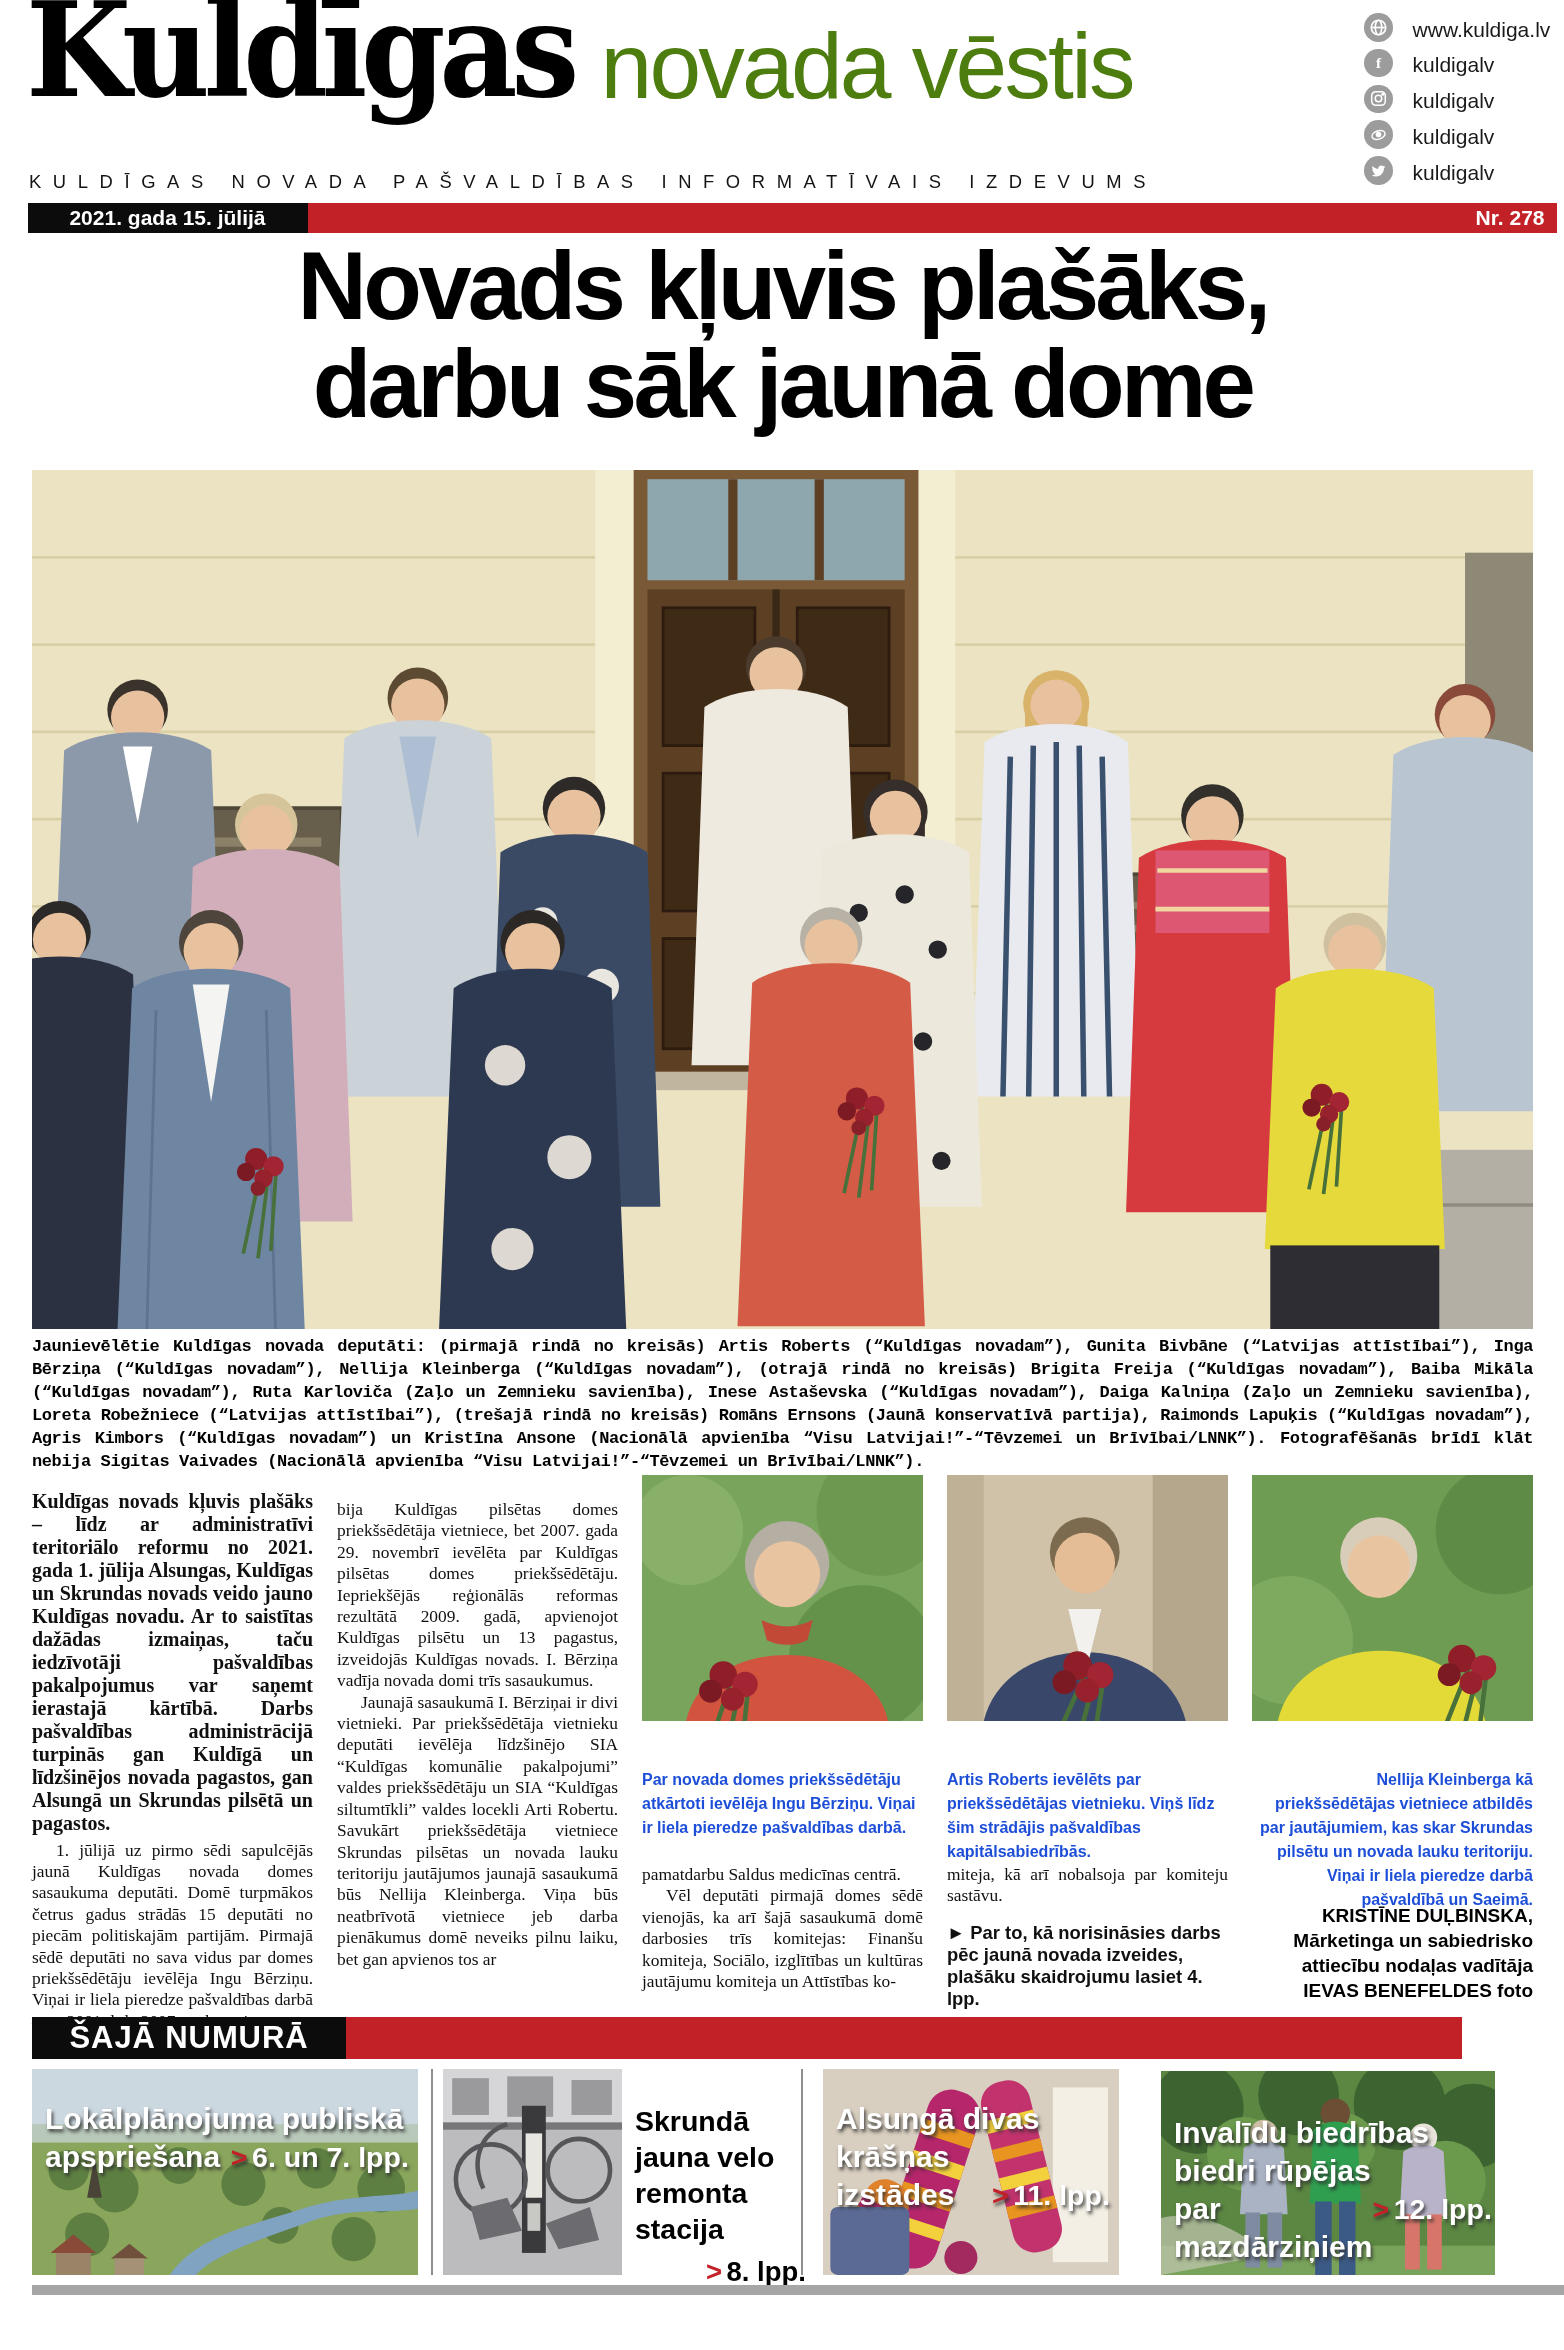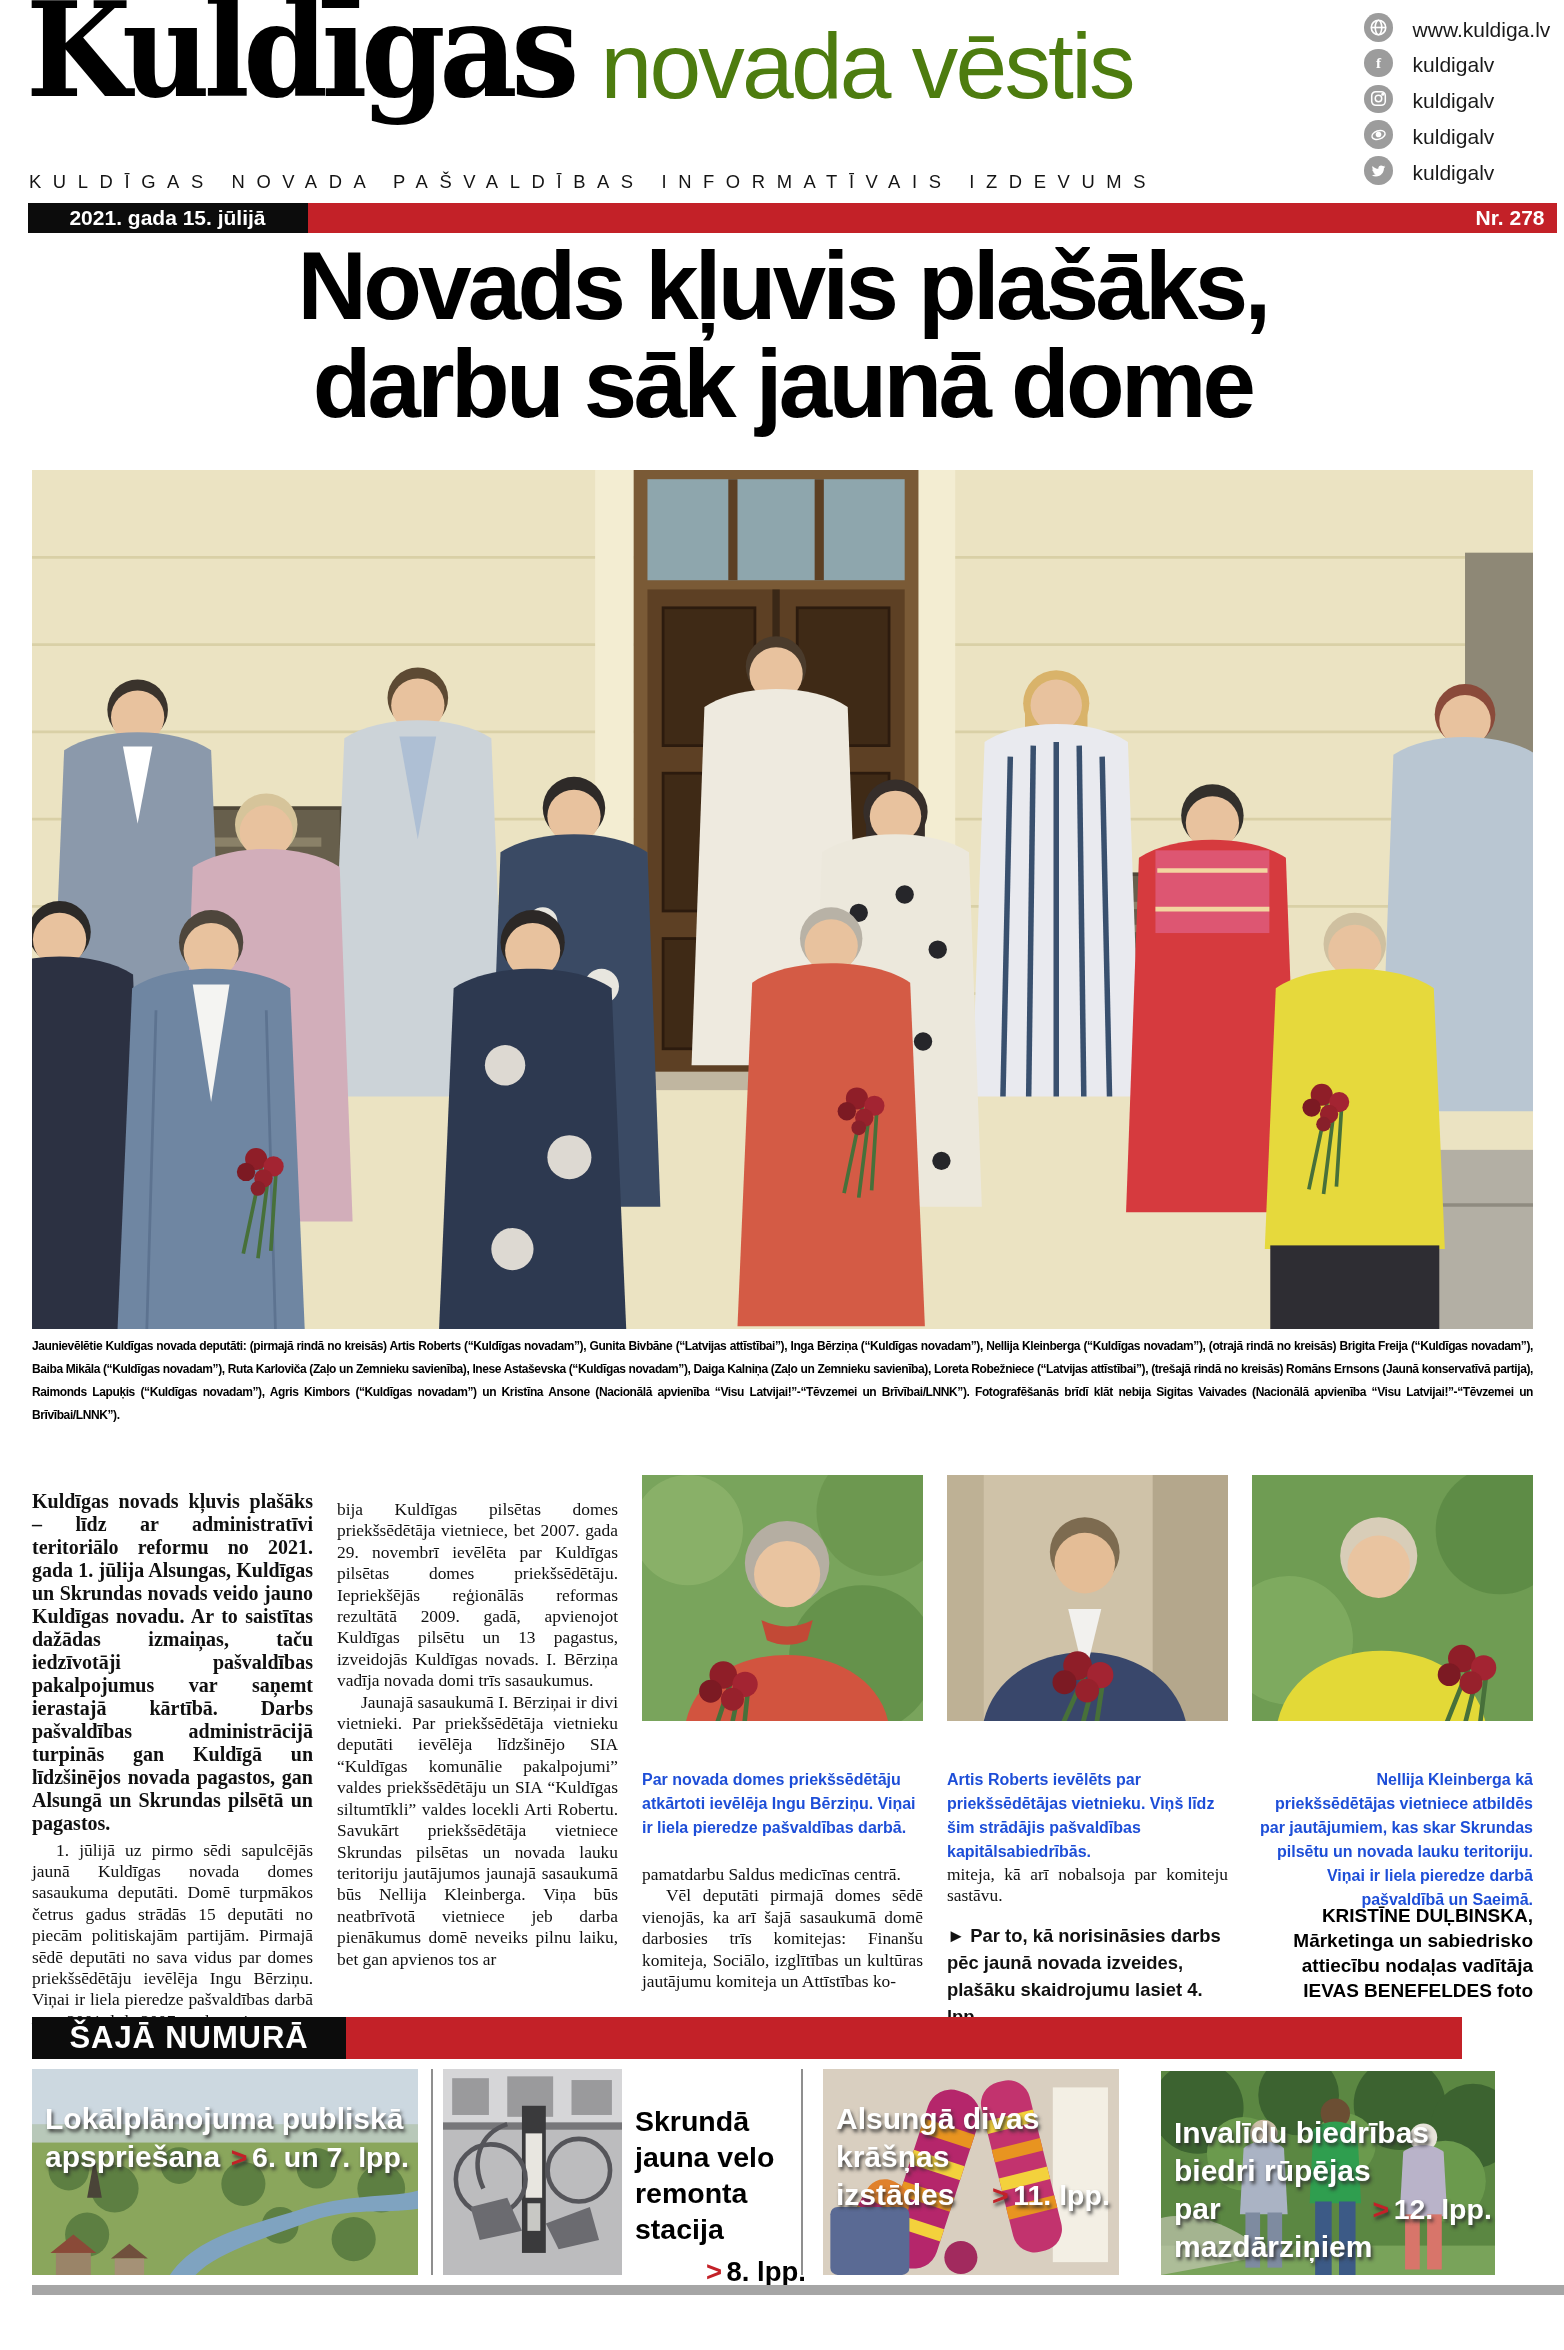--- a/index.html
+++ b/index.html
@@ -21,33 +21,33 @@
   .date-black{width:280px;background:#0c0c0c;color:#fff;font-weight:700;font-size:21px;
               display:flex;align-items:center;justify-content:center;}
   .date-red{flex:1;background:#c32128;color:#fff;font-weight:700;font-size:21px;
             display:flex;align-items:center;justify-content:flex-end;padding-right:12px;}
   
   .headline{position:absolute;left:0;top:237px;width:100%;text-align:center;color:#000;
             font-weight:700;font-size:96px;line-height:1.02;letter-spacing:-3.7px;}
   
   .photo-main{position:absolute;left:32px;top:470px;width:1501px;height:859px;background:#ebe3c2;}
   .photo-main svg,.small-photo svg,.tphoto svg{display:block;width:100%;height:100%;}
-  .main-caption{position:absolute;left:32px;top:1335px;width:1501px;font-size:12px;font-weight:700;
-                line-height:23px;letter-spacing:-0.4px;text-align:justify;color:#000;}
+  .main-caption{position:absolute;left:32px;top:1335px;width:1501px;font-size:17px;font-weight:700;
+                line-height:23px;letter-spacing:-0.4px;text-align:justify;color:#000;font-family:Liberation Mono, monospace;}
   
   .col{position:absolute;width:281px;font-family:"Liberation Serif",serif;font-size:17.4px;
        line-height:21.4px;text-align:justify;color:#101010;}
   .intro{font-weight:700;font-size:20px;line-height:23px;margin-bottom:4.6px;}
   .pind{text-indent:24px;}
   .small-photo{position:absolute;width:281px;height:246px;top:1475px;background:#7ca45f;}
   .small-cap{position:absolute;width:281px;top:1768px;font-weight:700;font-size:16px;line-height:24px;color:#1d4ed8;}
   .cap-right{text-align:right;}
   .byline{position:absolute;left:1252px;top:1903px;width:281px;text-align:right;
           font-weight:700;font-size:19px;line-height:25px;color:#000;}
-  .note{font-family:"Liberation Sans",sans-serif;font-weight:700;font-size:18.4px;line-height:27px;
+  .note{font-family:"Liberation Sans",sans-serif;font-weight:700;font-size:18.4px;line-height:22px;
         margin-top:14.7px;text-align:left;}
   
   .section-bar{position:absolute;left:32px;top:2017px;width:1430px;height:42px;display:flex;}
   .section-black{width:314px;background:#0c0c0c;color:#fff;font-weight:700;font-size:31px;letter-spacing:0.9px;
                  display:flex;align-items:center;justify-content:center;}
   .section-red{flex:1;background:#c32128;}
   
   .tphoto{position:absolute;top:2069px;height:206px;background:#888;cursor:pointer;}
   .vdiv{position:absolute;top:2069px;height:206px;width:1.8px;background:#8f8f8f;}
   .ovl{position:absolute;left:13px;top:7.3px;right:9.2px;color:#fff;font-weight:700;font-size:30px;

